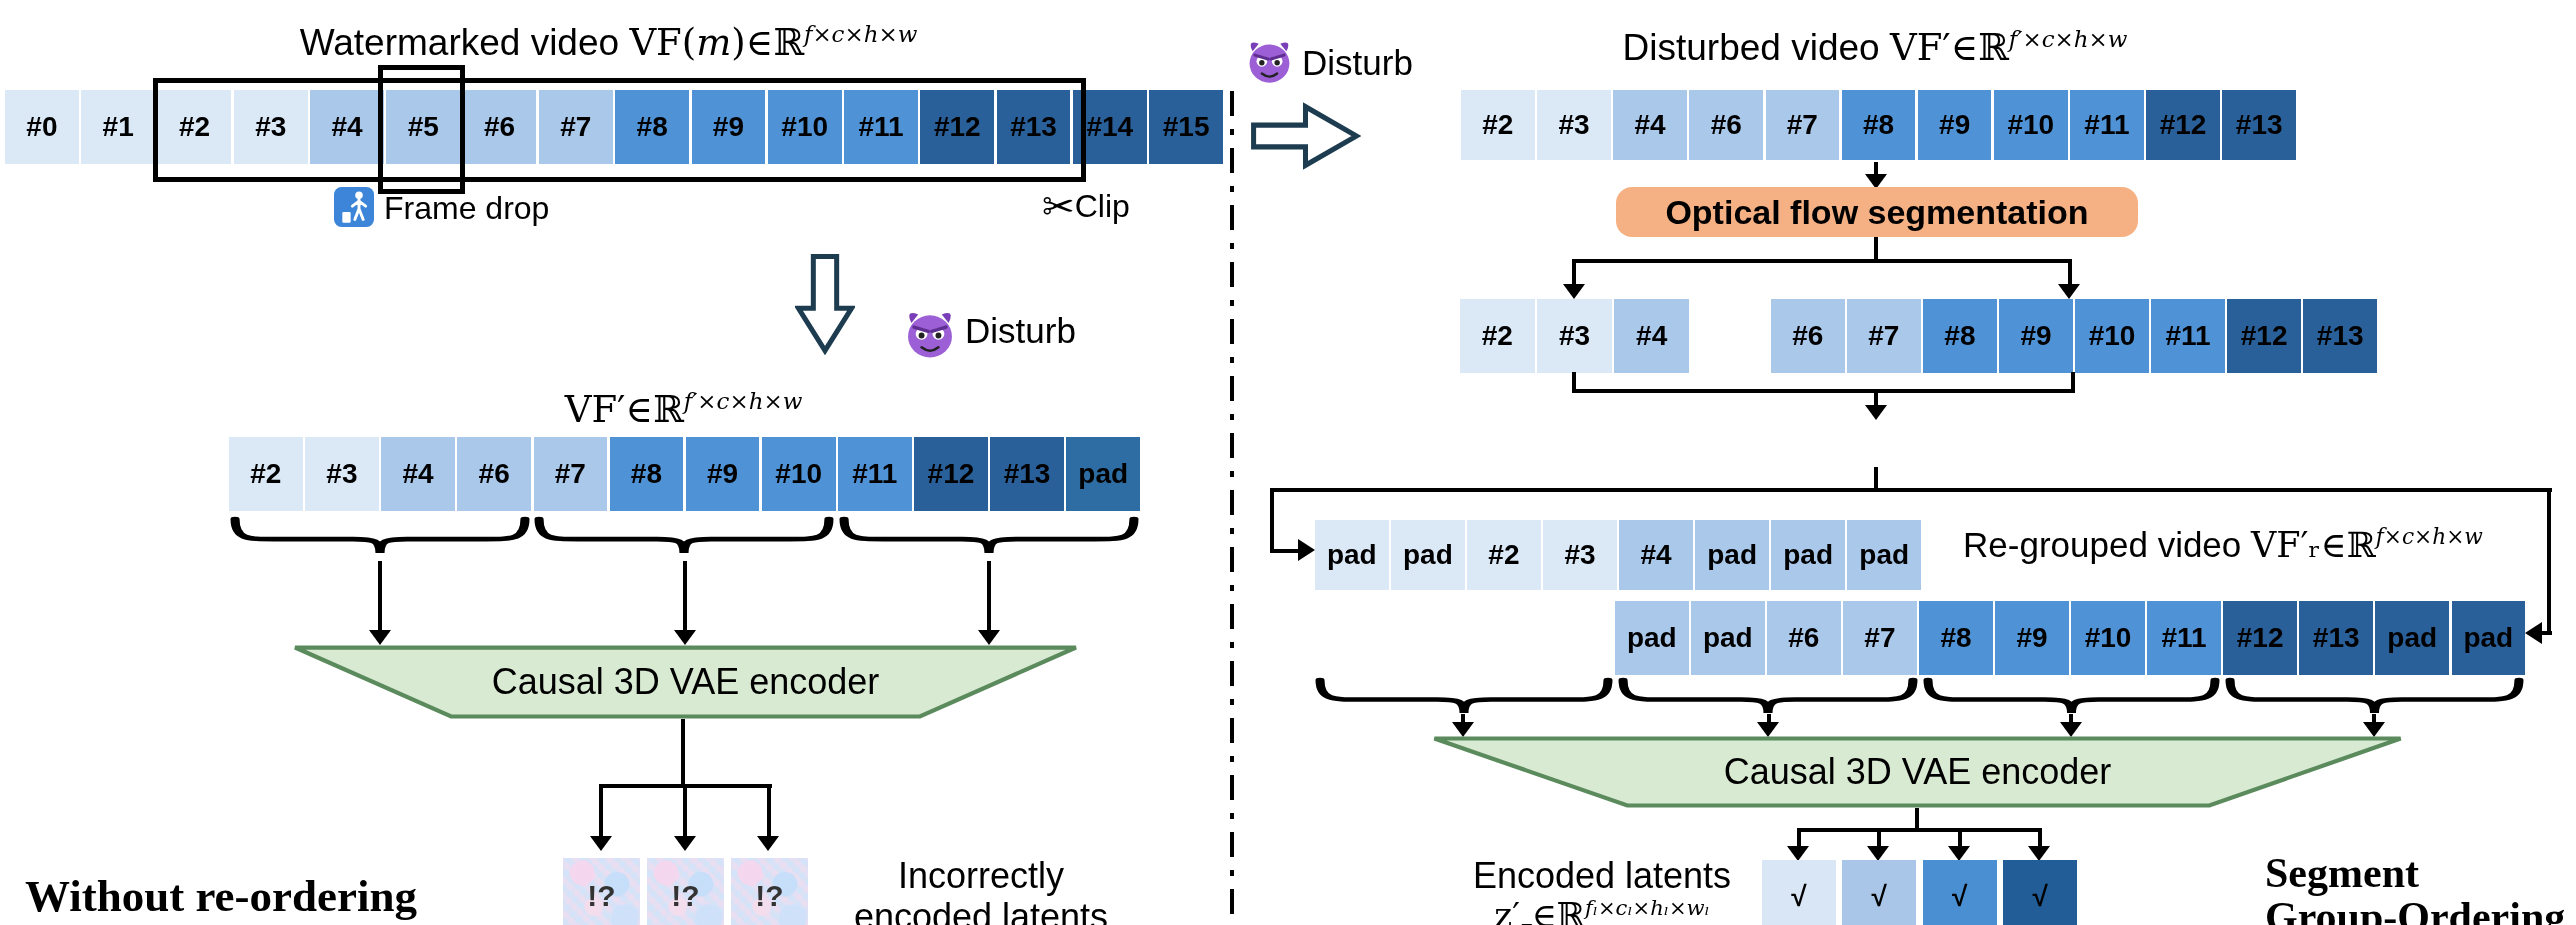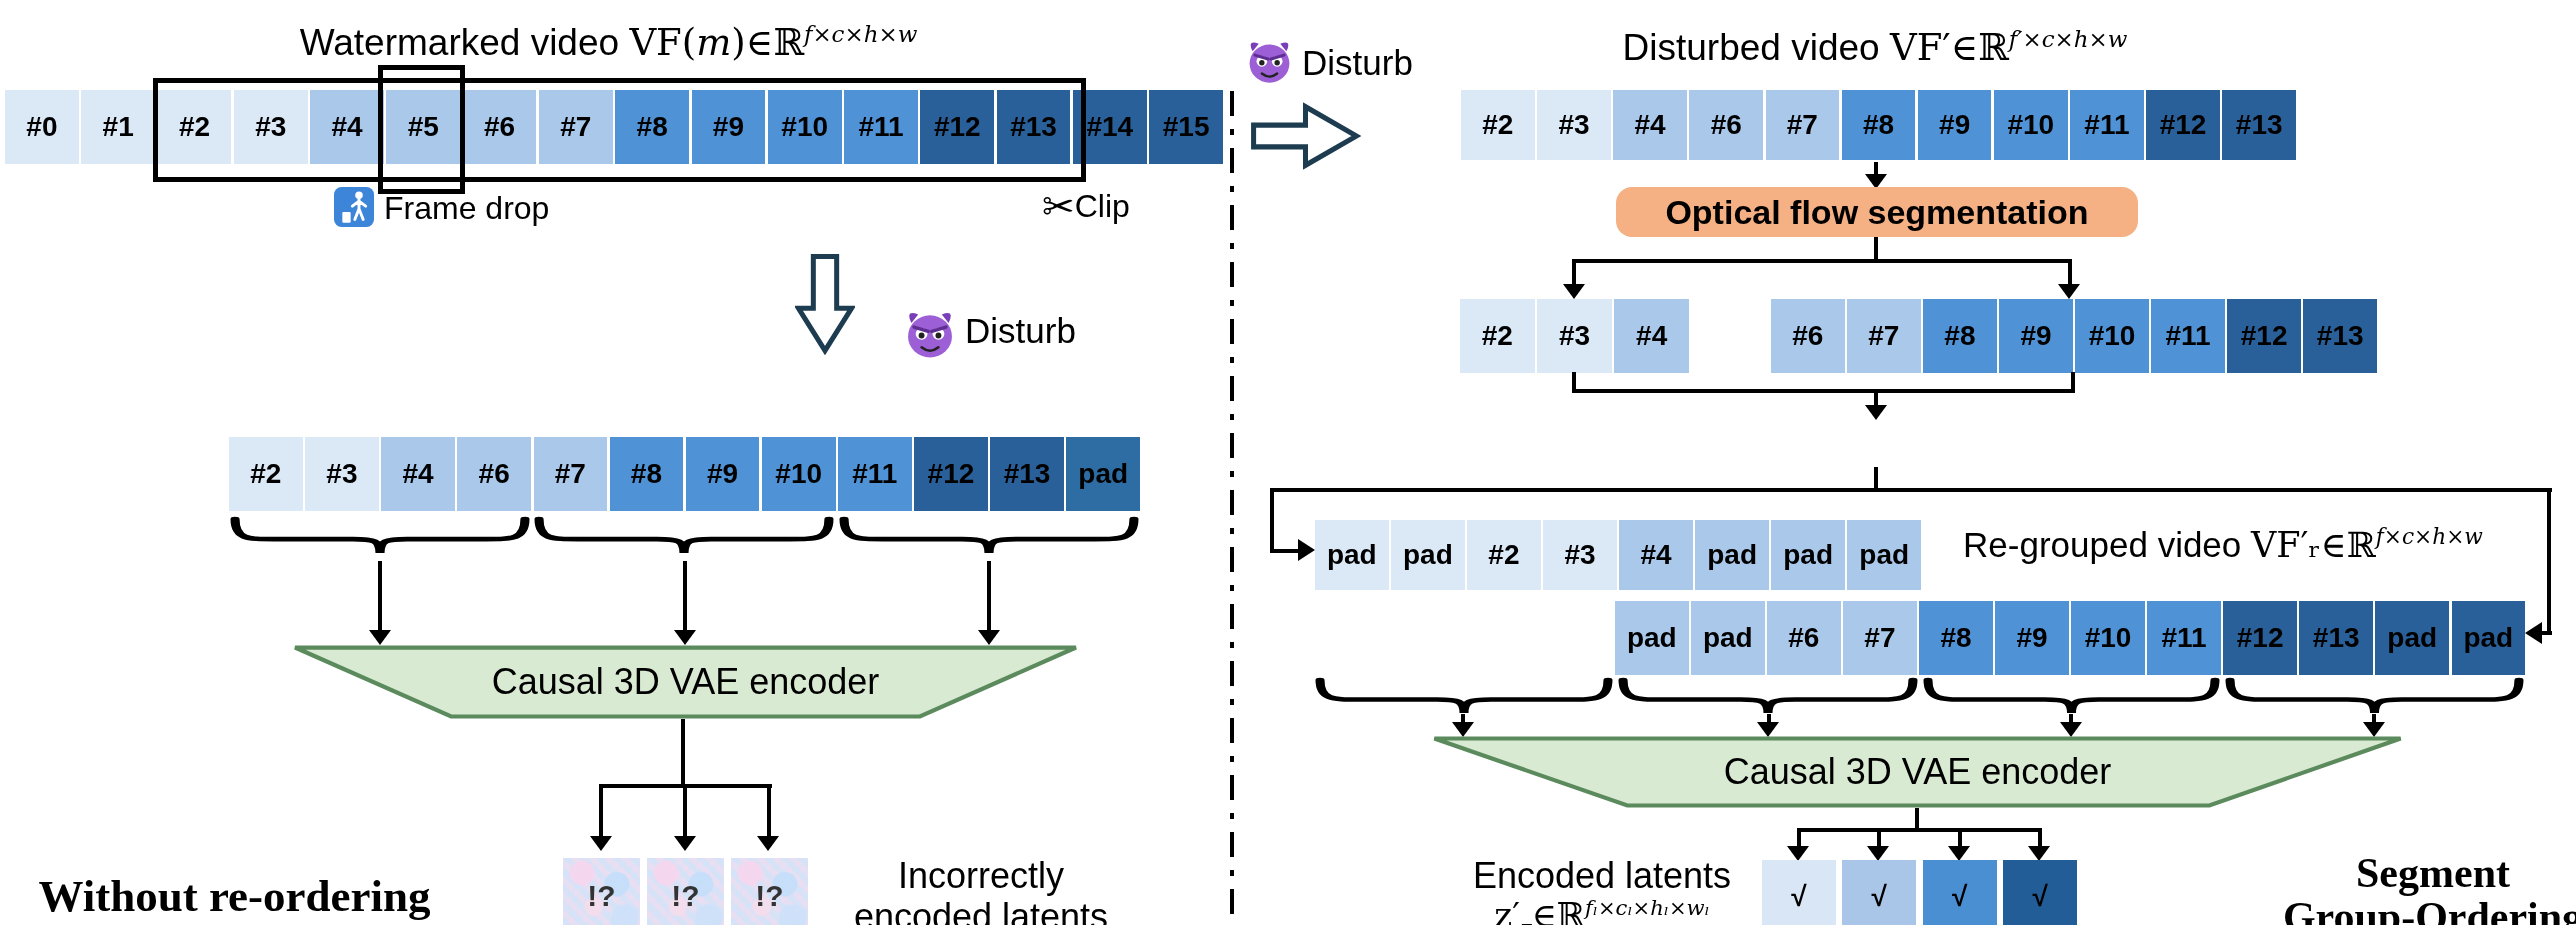--- a/index.html
+++ b/index.html
@@ -38,21 +38,21 @@
   .divider{position:absolute;width:4.2px;
         background:repeating-linear-gradient(180deg,#000 0 25px,transparent 25px 38px,#000 38px 44px,transparent 44px 57px);}
   
   .title{position:absolute;font-size:37px;text-align:center;}
   .formula{font-family:"DejaVu Serif","DejaVu Sans",serif;}
   .formula sup{font-size:0.62em;font-style:italic;}
   .formula sub{font-size:0.62em;font-style:italic;}
   .it{font-style:italic;}
   .small-label{position:absolute;font-size:32px;}
   .serif-caption{position:absolute;font-family:"Liberation Serif",serif;font-weight:bold;
-        font-size:45px;text-align:center;line-height:1.05;}
+        font-size:45px;text-align:left;line-height:1.05;}
   .plain-caption{position:absolute;font-size:36px;text-align:center;line-height:1.15;}
 </style>
 </head>
 <body>
 
 <div id="fig">
 
   <div class="title" style="left:210px;top:5px;width:797px;">
     <span>Watermarked video </span><span class="formula"><span>VF(</span><span class="it">m</span><span>)∈ℝ</span><sup>f×c×h×w</sup></span>
   </div>
@@ -132,20 +132,23 @@
     <ellipse cx="32" cy="36" rx="26" ry="25" style="fill:var(--devil_purple)"></ellipse>
     <circle cx="22" cy="33" r="7" fill="#fff"></circle>
       <circle cx="42" cy="33" r="7" fill="#fff"></circle>
     <circle cx="22" cy="35" r="3.5" fill="#222"></circle>
       <circle cx="42" cy="35" r="3.5" fill="#222"></circle>
     <path d="M13 25 L30 30 M51 25 L34 30" stroke="#5e2e91" stroke-width="4" stroke-linecap="round"></path>
     <path d="M22 49 Q32 57 42 49" stroke="#222" stroke-width="3" fill="none" stroke-linecap="round"></path>
   </svg>
   <div class="abs" style="left:965px;top:295px;font-size:35px;">Disturb</div>
 
+  <div class="title" style="left:432px;top:372px;width:503px;">
+    <span class="formula"><span>VF′∈ℝ</span><sup>f′×c×h×w</sup></span>
+  </div>
 
   <div class="cellrow" style="left:229px;top:421px;width:911px;height:74px;">
       <div class="cell" style="background: rgb(219, 232, 246);">
         <span>#2</span>
       </div>
       <div class="cell" style="background: rgb(219, 232, 246);">
         <span>#3</span>
       </div>
       <div class="cell" style="background: rgb(169, 200, 234);">
         <span>#4</span>

